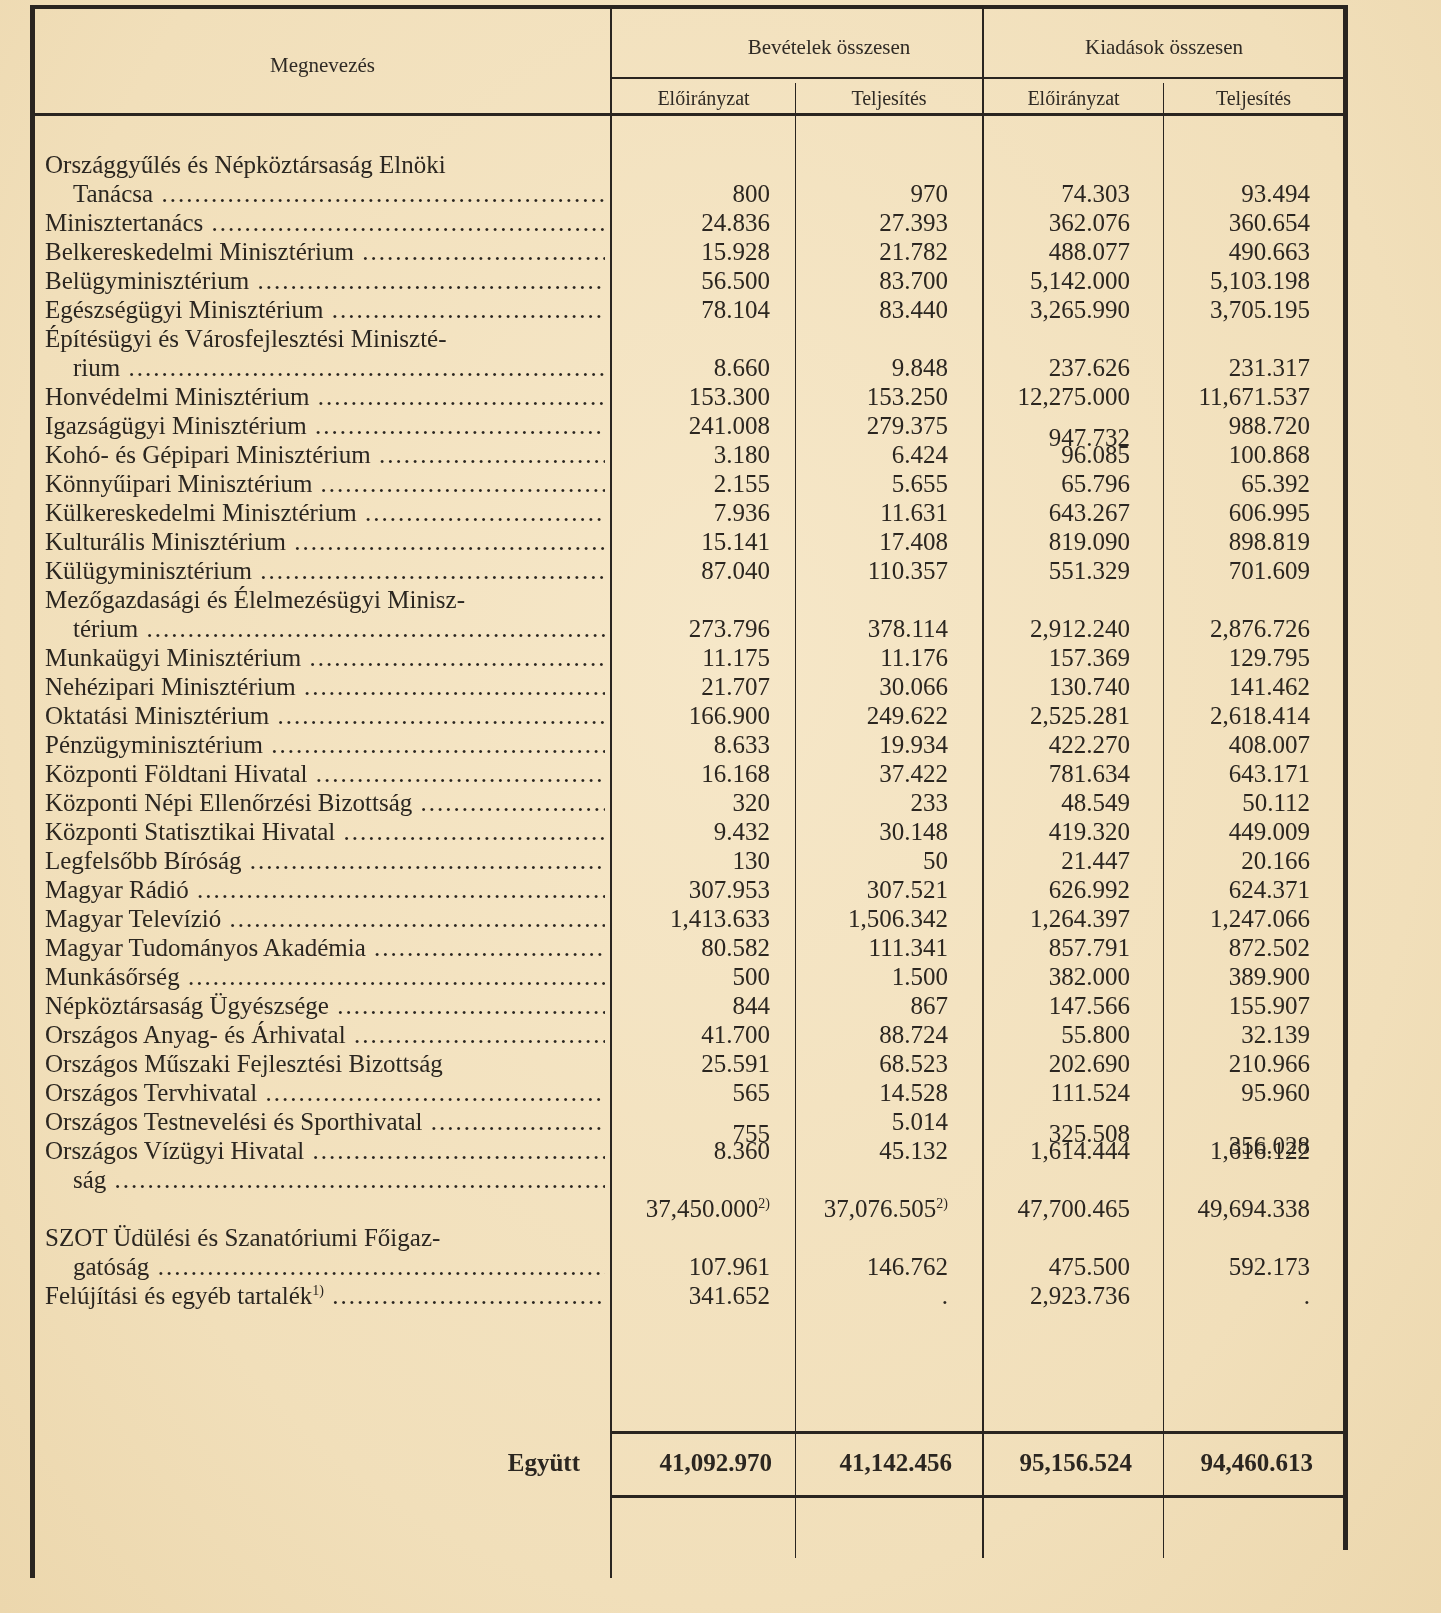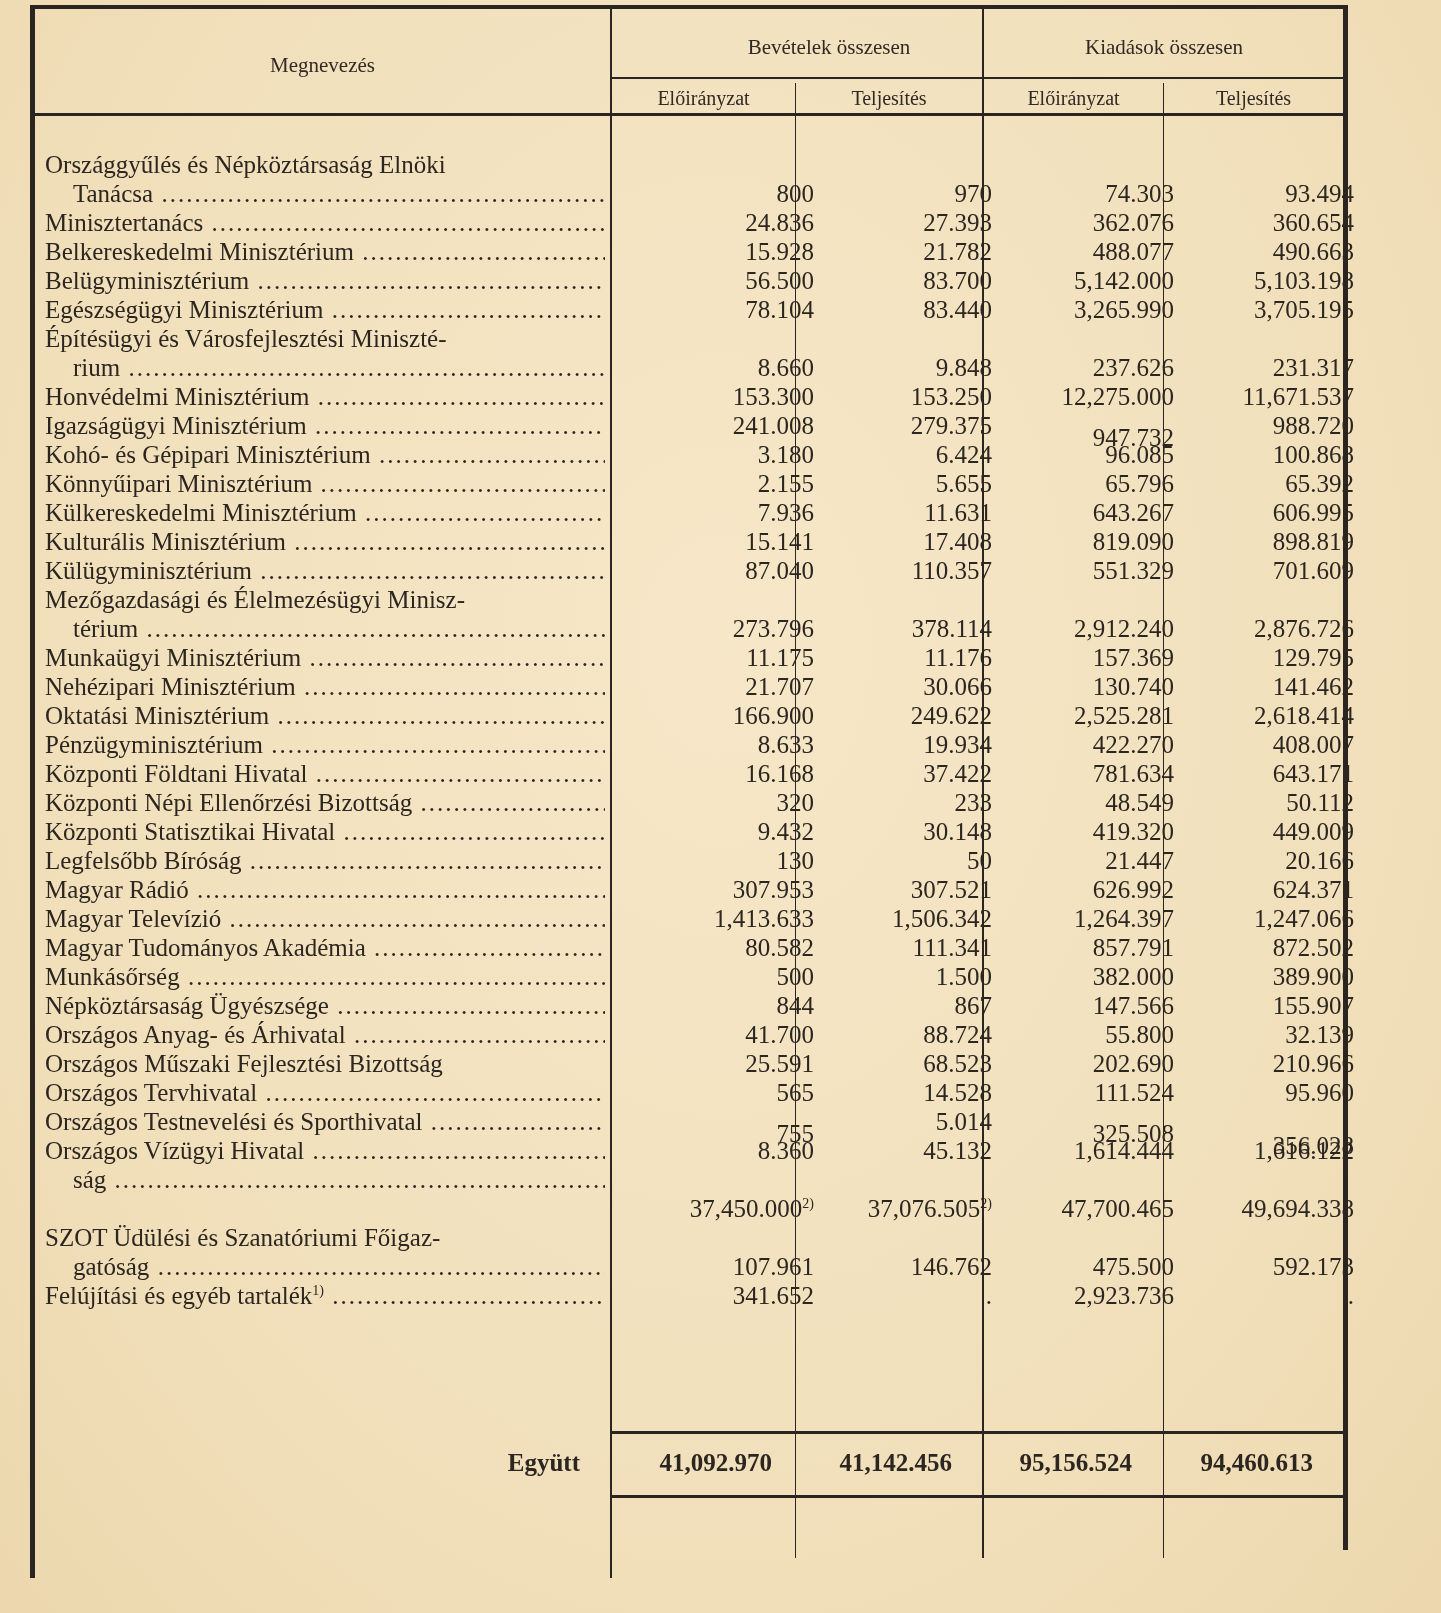--- a/index.html
+++ b/index.html
@@ -38,21 +38,21 @@
     .h-name { left: 5px; top: 48px; width: 575px; }
     .h-bev { left: 582px; top: 30px; width: 434px; }
     .h-kiad { left: 954px; top: 30px; width: 360px; }
     .h-sub { top: 82px; font-size: 20px; }
     .hs1 { left: 582px; width: 183px; }
     .hs2 { left: 766px; width: 186px; }
     .hs3 { left: 954px; width: 179px; }
     .hs4 { left: 1134px; width: 179px; }
 
     .rows { position: absolute; left: 0; top: 145px; width: 1318px; }
-    .row { position: relative; width: 1318px; padding-left: 44px; }
+    .row { position: relative; width: 1318px; }
     .row .name { position: absolute; left: 15px; width: 560px; font-size: 25px; line-height: 29px; }
     .row .name .l { display: block; white-space: nowrap; overflow: hidden; }
     .row .name .indent { padding-left: 28px; }
     .dots { letter-spacing: 2px; }
     .num { position: absolute; font-size: 25px; line-height: 29px; text-align: right; white-space: nowrap; }
     .c1 { right: calc(1318px - 740px); }
     .c2 { right: calc(1318px - 918px); }
     .c3 { right: calc(1318px - 1100px); }
     .c4 { right: calc(1318px - 1280px); }
     sup { font-size: 14px; vertical-align: 9px; line-height: 0; }

